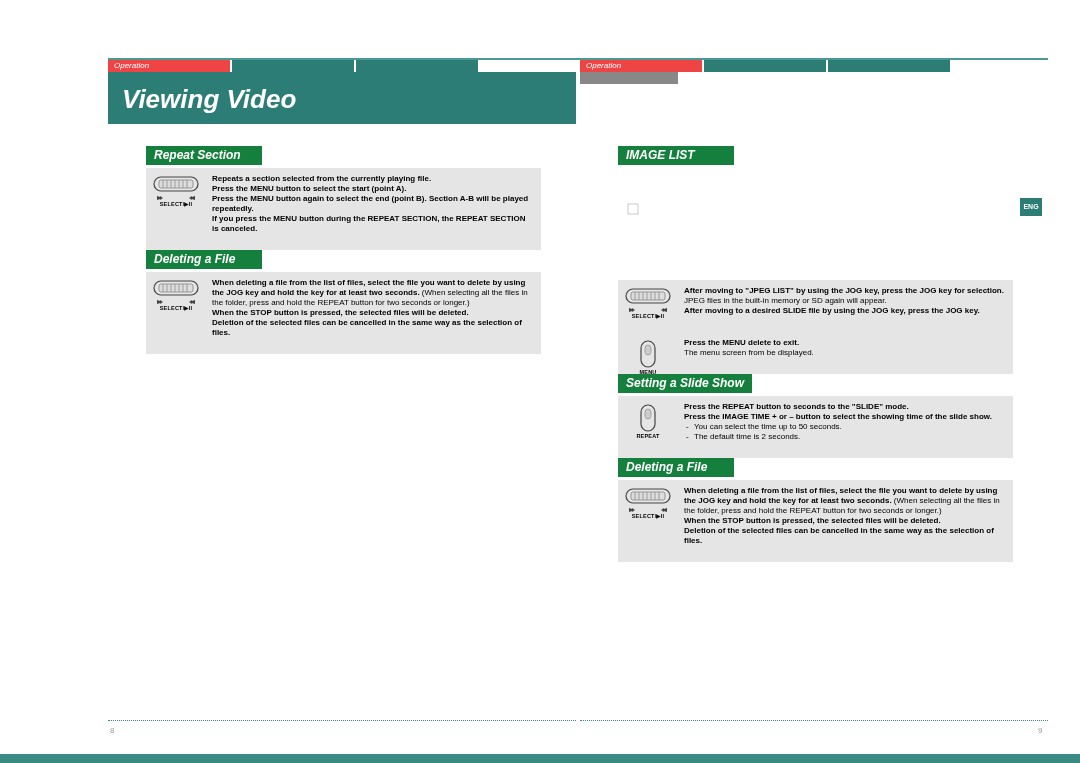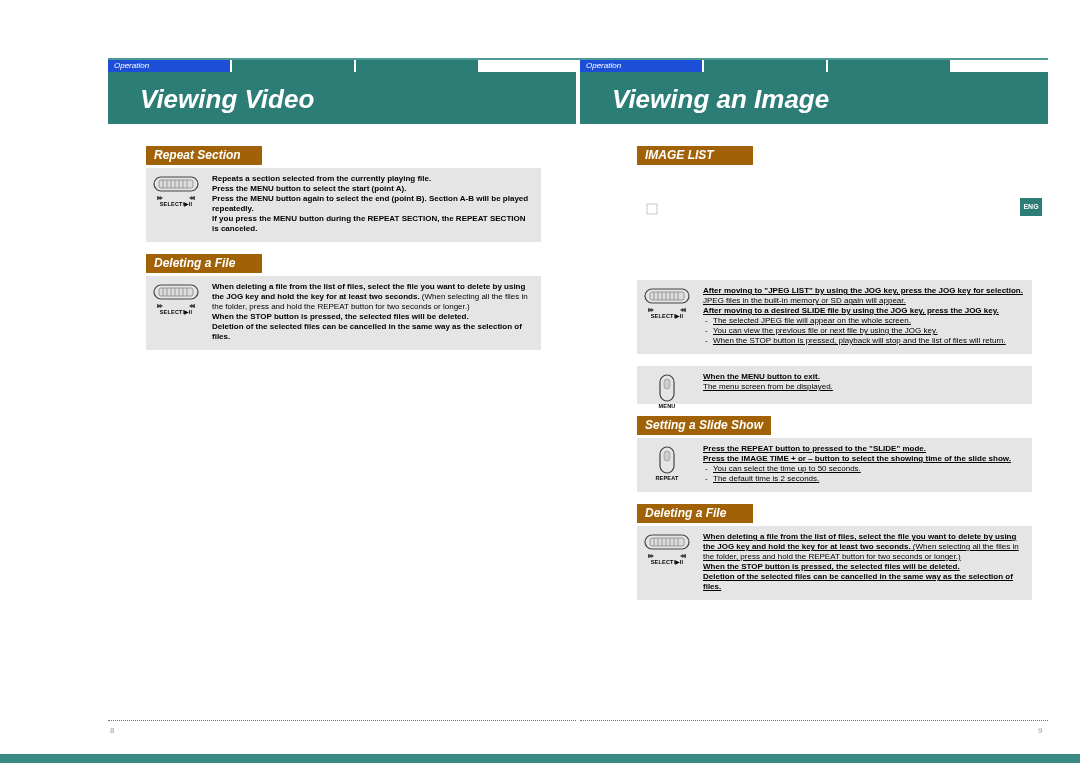--- a/index.html
+++ b/index.html
@@ -36,21 +36,21 @@
   .tab-bar.left { left: 0; }
   .tab-bar.right { left: 472px; }
   .tab-seg {
     display: inline-block;
     height: 12px;
     width: 122px;
     margin-right: 2px;
     background: #2b7d76;
     vertical-align: top;
   }
-  .tab-seg.dark { background: #1d4ed8; }
+  .tab-seg.dark { background: #ef4444; }
   .tab-seg.grey { background: #888; width: 98px; }
   .tab-label {
     color: #fff;
     font-style: italic;
     font-size: 8px;
     line-height: 12px;
     padding-left: 6px;
   }
   .title-band {
     position: absolute;
@@ -59,50 +59,49 @@
     height: 52px;
     background: #2b7d76;
   }
   .title-band.left { left: 0; }
   .title-band.right { left: 472px; }
   .title-band h1 {
     color: #fff;
     font-style: italic;
     font-weight: bold;
     font-size: 26px;
-    padding: 12px 32px;
+    padding: 12px 14px;
   }
   .page {
     position: absolute;
     top: 98px;
     width: 468px;
   }
   .page.left { left: 0; }
-  .page.right { left: 491px; text-decoration: underline; }
+  .page.right { left: 472px; }
   .col {
     width: 395px;
     margin-left: 38px;
   }
   .section-title {
-    background: #a16207;
+    background: #15803d;
     color: #fff;
     font-style: italic;
     font-weight: bold;
     font-size: 12px;
     padding: 2px 8px 3px 8px;
     display: inline-block;
     margin-bottom: 3px;
     min-width: 116px;
   }
   .block {
     background: #e5e5e5;
-    padding: 6px 8px 8px 66px;
+    padding: 6px 8px 16px 66px;
     position: relative;
     min-height: 48px;
-    margin-bottom: 12px;
     font-size: 8px;
     line-height: 1.25;
   }
   .block strong { font-weight: bold; }
   .block ul { list-style: none; padding-left: 0; }
   .block li { position: relative; padding-left: 10px; }
   .block li::before { content: "-"; position: absolute; left: 2px; }
   .icon {
     position: absolute;
     left: 4px;
@@ -175,23 +174,20 @@
   <div class="tab-bar left">
     <span class="tab-seg dark"><span class="tab-label">Operation</span></span><span class="tab-seg"></span><span class="tab-seg"></span><span class="tab-seg grey"></span>
   </div>
 
   <div class="tab-bar right">
     <span class="tab-seg dark"><span class="tab-label">Operation</span></span><span class="tab-seg"></span><span class="tab-seg"></span><span class="tab-seg grey"></span>
   </div>
 
   <div class="title-band left">
     <h1>Viewing Video</h1>
-  </div>
-  <div class="title-band right">
-    <h1>Viewing an Image</h1>
   </div>
 
   <div class="eng-tab">ENG</div>
 
   <div class="page left">
     <div class="col">
 
       <div class="section-title">Repeat Section</div>
       <div class="block">
         <div class="icon">
@@ -268,49 +264,44 @@
               <line x1="30" y1="4" x2="30" y2="12" stroke="#999"></line>
               <line x1="34" y1="4" x2="34" y2="12" stroke="#999"></line>
             <path d="M10 22 l-3 -2 v4 z M10 22 l-6 -2 v4 z" fill="#444"></path>
             <path d="M36 22 l3 -2 v4 z M36 22 l6 -2 v4 z" fill="#444"></path>
           </svg>
           <span class="icon-label">SELECT/▶II</span>
         </div>
         <strong>After moving to "JPEG LIST" by using the JOG key, press the JOG key for selection.</strong><br>
         <span>JPEG files in the built-in memory or SD again will appear.</span><br>
         <strong>After moving to a desired SLIDE file by using the JOG key, press the JOG key.</strong>
-        <ul>
-          <li>The selected JPEG file will appear on the whole screen.</li>
-          <li>You can view the previous file or next file by using the JOG key.</li>
-          <li>When the STOP button is pressed, playback will stop and the list of files will return.</li>
-        </ul>
       </div>
 
       <div class="block" style="min-height:38px">
         <div class="icon">
           <svg width="20" height="28" viewBox="0 0 20 28">
             <rect x="3" y="1" width="14" height="26" rx="7" fill="none" stroke="#444" stroke-width="1.2"></rect>
             <rect x="7" y="5" width="6" height="10" rx="3" fill="#ccc" stroke="#777" stroke-width="0.5"></rect>
           </svg>
           <span class="icon-label">MENU</span>
         </div>
-        <strong>When the MENU button to exit.</strong><br>
+        <strong>Press the MENU delete to exit.</strong><br>
         <span>The menu screen from be displayed.</span>
       </div>
 
       <div class="section-title">Setting a Slide Show</div>
       <div class="block">
         <div class="icon">
           <svg width="20" height="28" viewBox="0 0 20 28">
             <rect x="3" y="1" width="14" height="26" rx="7" fill="none" stroke="#444" stroke-width="1.2"></rect>
             <rect x="7" y="5" width="6" height="10" rx="3" fill="#ccc" stroke="#777" stroke-width="0.5"></rect>
           </svg>
           <span class="icon-label">REPEAT</span>
         </div>
-        <strong>Press the REPEAT button to pressed to the "SLIDE" mode.</strong><br>
+        <strong>Press the REPEAT button to seconds to the "SLIDE" mode.</strong><br>
         <strong>Press the IMAGE TIME + or – button to select the showing time of the slide show.</strong>
         <ul>
           <li>You can select the time up to 50 seconds.</li>
           <li>The default time is 2 seconds.</li>
         </ul>
       </div>
 
       <div class="section-title">Deleting a File</div>
       <div class="block">
         <div class="icon">

